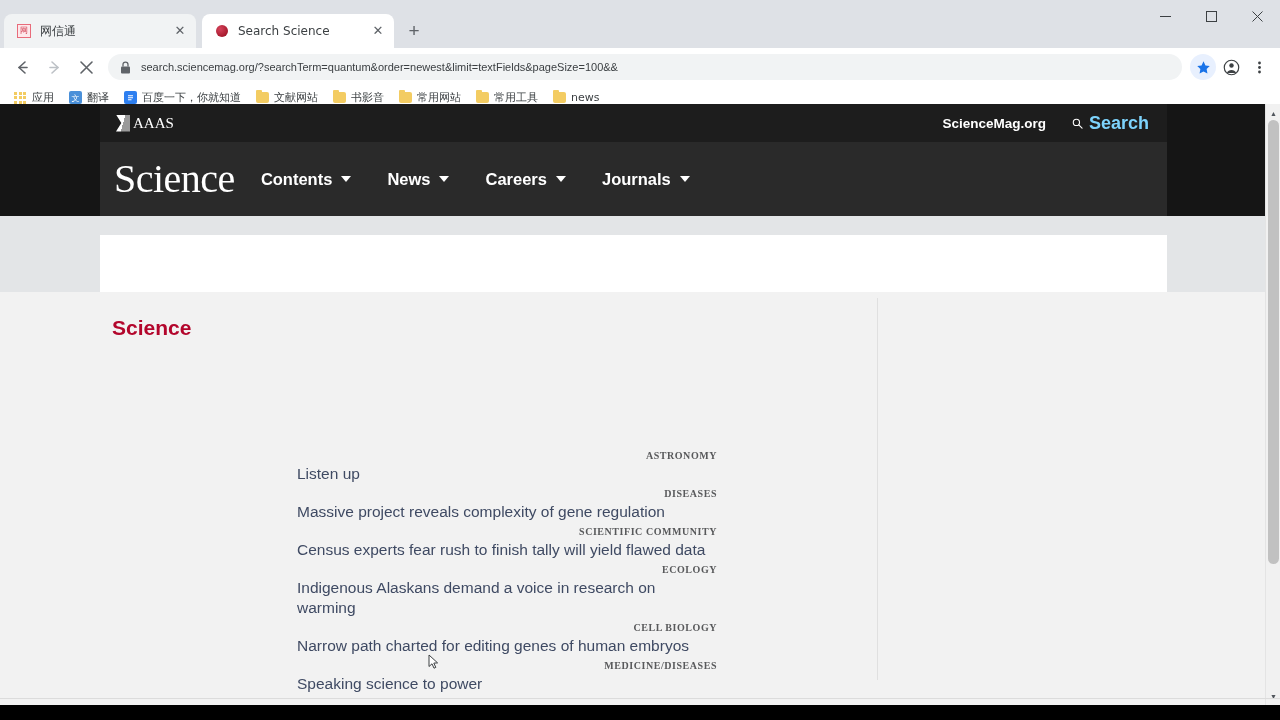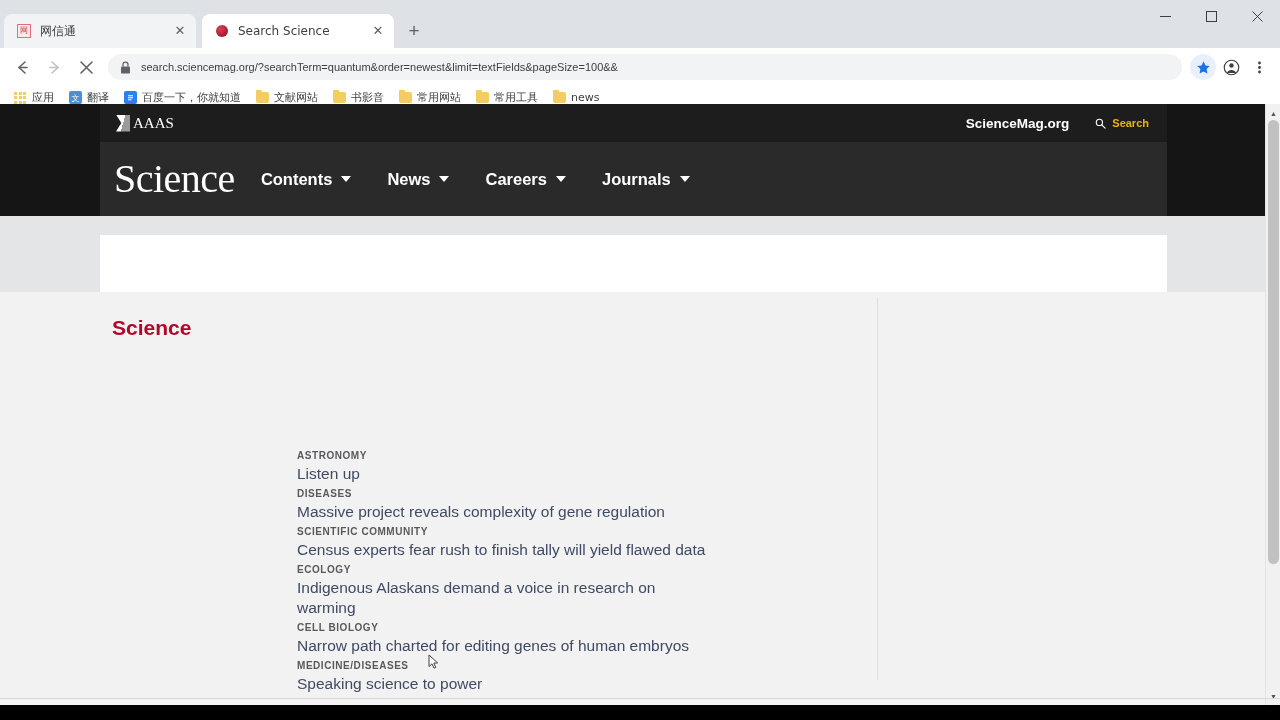--- a/index.html
+++ b/index.html
@@ -149,21 +149,21 @@
     color: #ffffff; font-size: 15px; letter-spacing: 0px;
     font-family: "Liberation Serif", serif; font-variant: small-caps;
   }
   .topbar-right { display: flex; align-items: center; }
   .sciencemag {
     color: #ffffff; font-size: 13.5px; font-weight: bold;
     margin-right: 26px;
   }
   .search-link { display: flex; align-items: center; color: #ffffff; }
   .mag { margin-right: 6px; display: flex; }
-  .search-txt { color: #eab308; font-size: 11px; font-weight: bold; }
+  .search-txt { color: #7dd3fc; font-size: 18px; font-weight: bold; }
 
   .sci-nav {
     position: absolute; left: 100px; top: 38px;
     width: 1067px; height: 74px; background: #2a2a2a;
     display: flex; align-items: center;
   }
   .sci-logo {
     color: #ffffff; font-size: 40px; line-height: 40px;
     font-family: "Liberation Serif", serif;
     margin: 0 26px 0 14px; letter-spacing: -0.5px;
@@ -192,21 +192,22 @@
   .sci-heading {
     position: absolute; left: 112px; top: 24px;
     color: #b3062c; font-size: 21px; font-weight: bold;
   }
   .vdivider { position: absolute; left: 877px; top: 6px; width: 1px; height: 382px; background: #e0e0e0; }
 
   .article-list { position: absolute; left: 297px; top: 157px; width: 420px; }
   .kicker {
     font-size: 10px; font-weight: bold; color: #58595b;
     letter-spacing: 0.55px; line-height: 13px;
-    font-family: Liberation Sans, sans-serif;
+    font-family: Liberation Serif, serif;
+    text-align: right;
   }
   .headline {
     font-size: 15.5px; color: #3f4a63; line-height: 20px;
     margin: 2px 0 3px 0; font-family: "Liberation Sans", sans-serif;
   }
 
   .cursor { position: absolute; left: 428px; top: 362px; width: 11px; height: 16px; }
 
   
   .pscroll {

